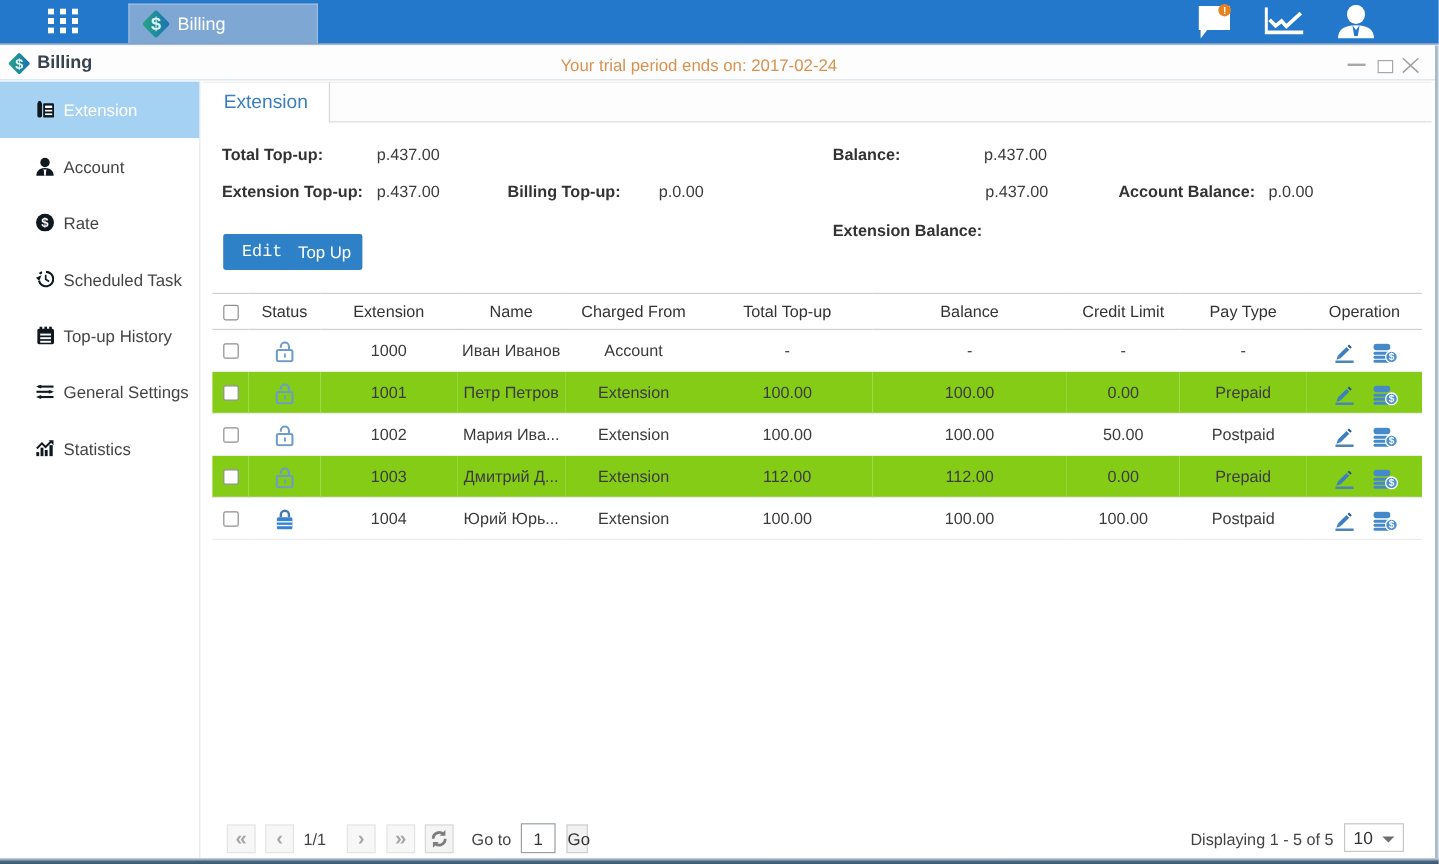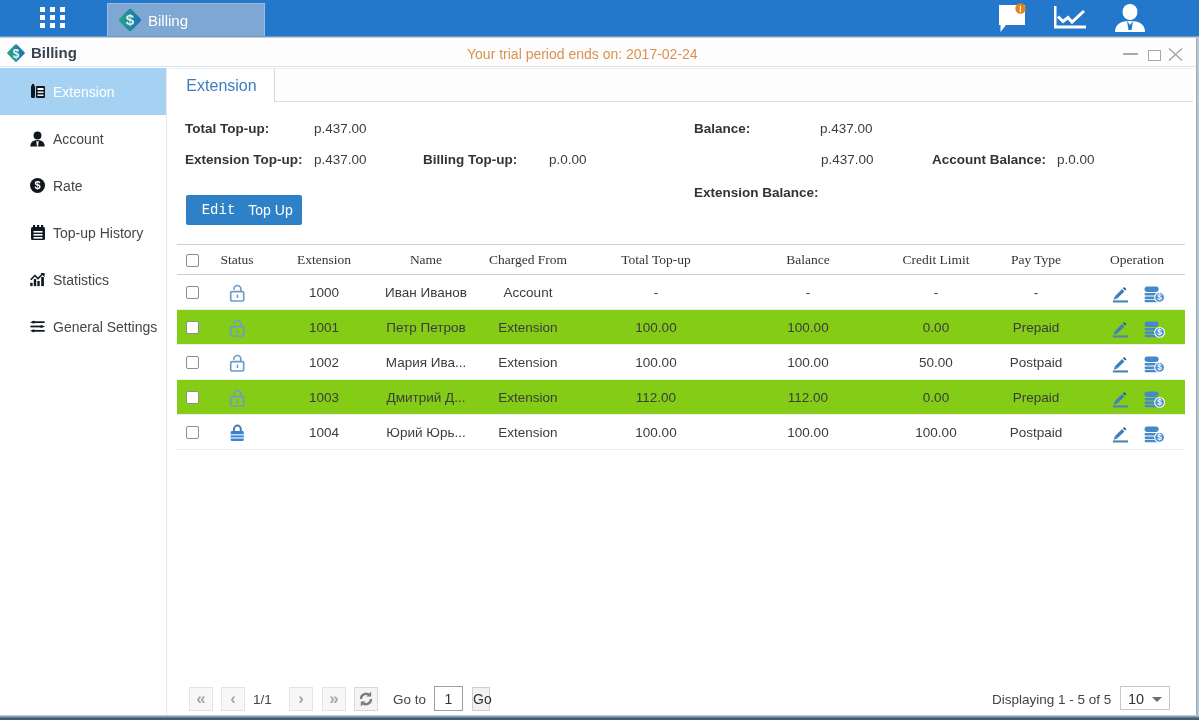--- a/index.html
+++ b/index.html
@@ -55,21 +55,21 @@
   .sum b { color:#333; }
 
   
   .btn { position:absolute; background:#2e80c7; color:#fff; font-size:14px;
     text-align:center; line-height:30px; border-radius:2px; height:30px; }
 
   
   table.grid { position:absolute; left:9px; top:176px; width:1008px;
     border-collapse:collapse; table-layout:fixed; font-size:13.5px; color:#3c3c3c; }
   table.grid th { font-weight:normal; color:#333; height:30px;
-    border-top:1px solid #cfcfcf; border-bottom:1px solid #cfcfcf;font-family:Liberation Serif, serif; }
+    border-top:1px solid #cfcfcf; border-bottom:1px solid #cfcfcf; }
   table.grid td { height:35px; text-align:center; border-bottom:1px solid #ececec; }
   table.grid tr.alt td { background:#84cc16; }
   .cb { width:13px; height:13px; border:1px solid #8e8e8e; border-radius:2px;
     background:#fff; display:inline-block; vertical-align:middle; }
 
   
   .pager { position:absolute; left:0; top:615px; width:1025px; height:32px; }
   .pbtn { position:absolute; top:4px; width:24px; height:24px; background:#f7f7f7;
     border:1px solid #e4e4e4; color:#a6a6a6; text-align:center; line-height:21px;
     font-size:17px; font-weight:bold; }
@@ -221,57 +221,68 @@
       <span class="ic">
           <svg width="15" height="15" viewBox="0 0 15 15">
         <circle cx="7.5" cy="7.5" r="7.5" fill="#10181f"></circle>
         <text x="7.5" y="11.4" font-size="11" font-weight="bold" fill="#fff" text-anchor="middle" font-family="Liberation Sans">$</text>
       </svg>
         </span>
       <span class="lb">Rate</span>
     </div>
     <div class="mitem">
       <span class="ic">
+          <svg width="18" height="17" viewBox="0 0 18 17">
+        <path d="M10 1.4 a7.2 7.2 0 1 1 -7 8.9" fill="none" stroke="#10181f" stroke-width="2.1"></path>
+        <path d="M3.6 3.2 a7.2 7.2 0 0 1 2.5-1.5" fill="none" stroke="#10181f" stroke-width="2.1"></path>
+        <path d="M0.2 6.6 l6-1.2 -3.6 5 z" fill="#10181f" transform="rotate(-14 3 8)"></path>
+        <path d="M9.7 4.2 v4.6 l3.4 2.2" stroke="#10181f" stroke-width="1.7" fill="none"></path>
+      </svg>
+        </span>
+      <span class="lb">Scheduled Task</span>
+    </div>
+    <div class="mitem">
+      <span class="ic">
           <svg width="14" height="15" viewBox="0 0 14 15">
         <rect x="0" y="2" width="14" height="13" rx="1.5" fill="#10181f"></rect>
         <rect x="2" y="0" width="2.2" height="4" fill="#10181f"></rect>
         <rect x="6" y="0" width="2.2" height="4" fill="#10181f"></rect>
         <rect x="10" y="0" width="2.2" height="4" fill="#10181f"></rect>
         <rect x="2.5" y="6" width="9" height="1.6" fill="#fff"></rect>
         <rect x="2.5" y="9" width="9" height="1.6" fill="#fff"></rect>
         <rect x="2.5" y="12" width="9" height="1.6" fill="#fff"></rect>
       </svg>
         </span>
       <span class="lb">Top-up History</span>
     </div>
     <div class="mitem">
       <span class="ic">
+          <svg width="19" height="15" viewBox="0 0 19 15">
+        <rect x="2.5" y="0.9" width="16" height="2.2" fill="#10181f"></rect>
+        <path d="M5.5 0 L0 2 L5.5 4 z" fill="#10181f"></path>
+        <rect x="0.5" y="6.4" width="16" height="2.2" fill="#10181f"></rect>
+        <path d="M13.5 5.5 L19 7.5 L13.5 9.5 z" fill="#10181f"></path>
+        <rect x="2.5" y="11.9" width="16" height="2.2" fill="#10181f"></rect>
+        <path d="M5.5 11 L0 13 L5.5 15 z" fill="#10181f"></path>
+      </svg>
+        </span>
+      <span class="lb">General Settings</span>
+    </div>
+    <div class="mitem">
+      <span class="ic">
           <svg width="17" height="15" viewBox="0 0 17 15">
         <rect x="0.3" y="11.2" width="2.7" height="3.8" fill="#10181f"></rect>
         <rect x="4.3" y="7" width="2.7" height="8" fill="#10181f"></rect>
         <rect x="8.3" y="9.2" width="2.7" height="5.8" fill="#10181f"></rect>
         <rect x="12.7" y="4.6" width="3.1" height="10.4" fill="#10181f"></rect>
         <path d="M0.8 7.8 L5.6 3 L9 6.4 L14.2 1.2" stroke="#10181f" stroke-width="1.8" fill="none"></path>
         <path d="M11.9 0 h4.6 v4.6 z" fill="#10181f"></path>
       </svg>
         </span>
       <span class="lb">Statistics</span>
-    </div>
-    <div class="mitem">
-      <span class="ic">
-          <svg width="19" height="15" viewBox="0 0 19 15">
-        <rect x="2.5" y="0.9" width="16" height="2.2" fill="#10181f"></rect>
-        <path d="M5.5 0 L0 2 L5.5 4 z" fill="#10181f"></path>
-        <rect x="0.5" y="6.4" width="16" height="2.2" fill="#10181f"></rect>
-        <path d="M13.5 5.5 L19 7.5 L13.5 9.5 z" fill="#10181f"></path>
-        <rect x="2.5" y="11.9" width="16" height="2.2" fill="#10181f"></rect>
-        <path d="M5.5 11 L0 13 L5.5 15 z" fill="#10181f"></path>
-      </svg>
-        </span>
-      <span class="lb">General Settings</span>
     </div>
   </div>
 
   <div class="content">
     <div class="tabsbar">
       <div class="tabrest"></div>
       <div class="tabact">Extension</div>
     </div>
 
     <div class="sum" style="left:17px; top:53px;"><b>Total Top-up:</b></div>

